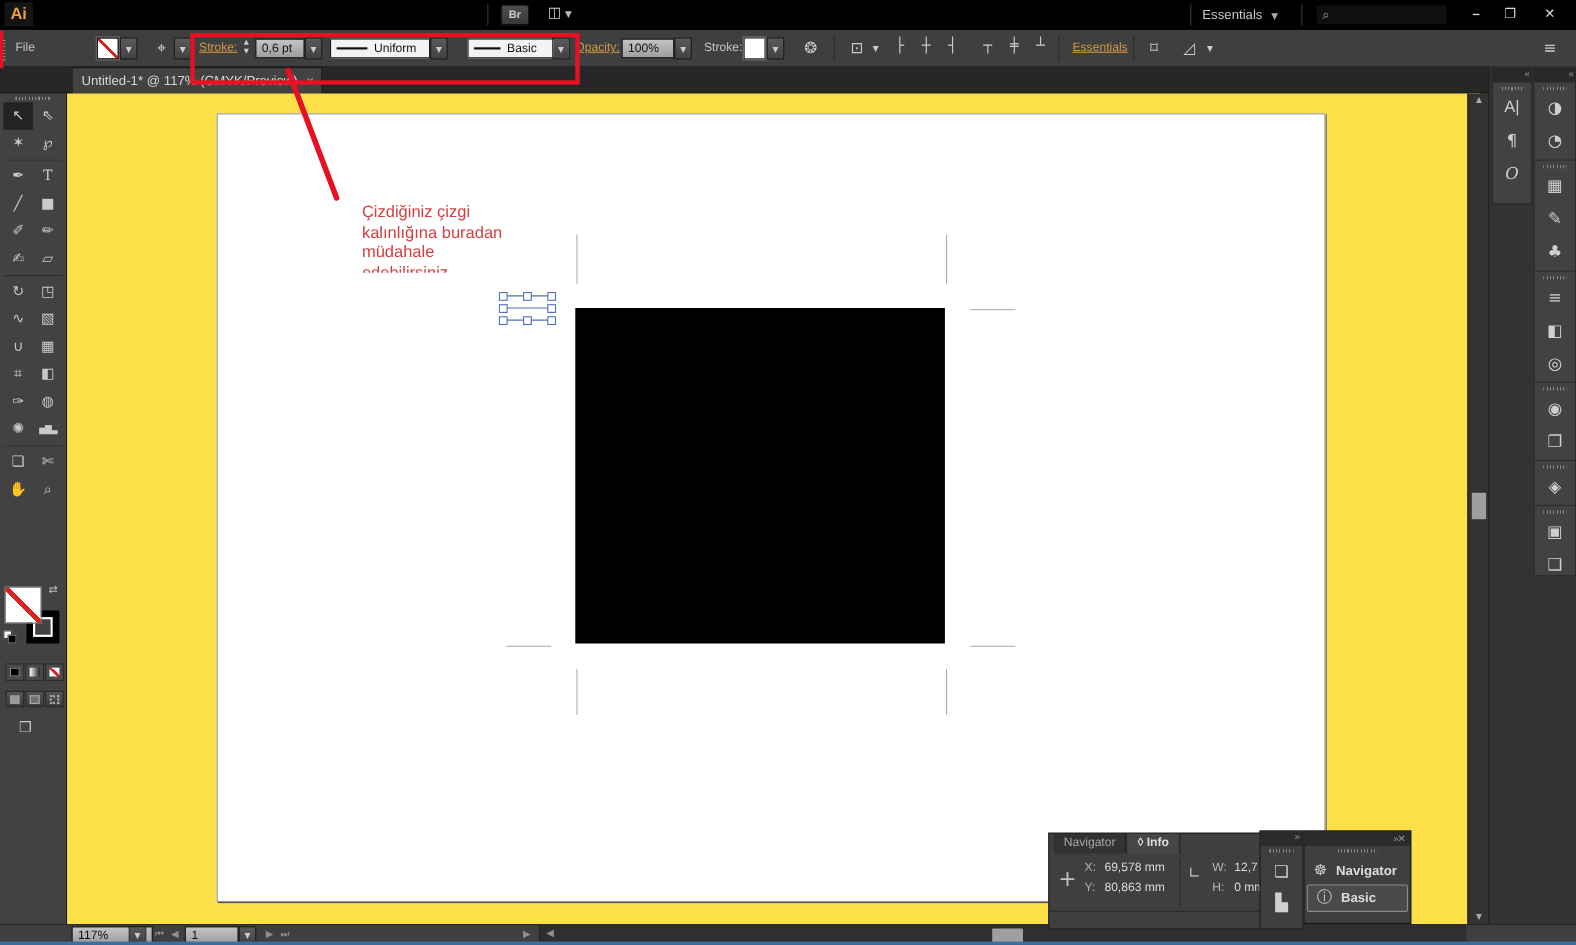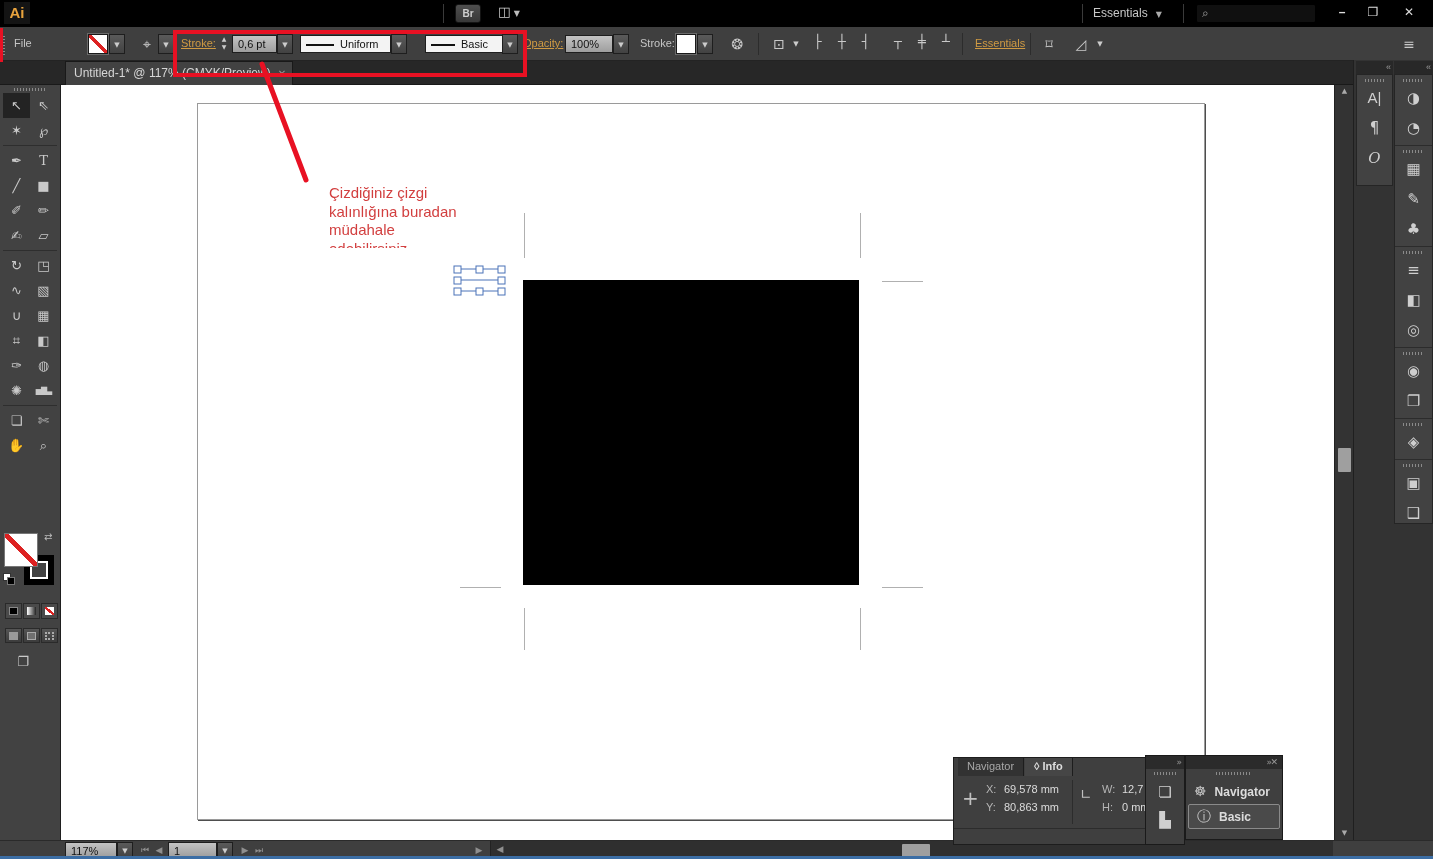--- a/index.html
+++ b/index.html
@@ -63,21 +63,21 @@
   #fs-swap { left:40px; top:-2px; font-size:10px; color:#bbb; }
   #fs-default { left:-1px; top:40px; width:12px; height:12px; }
   #fs-default .w { position:absolute; left:0; top:0; width:8px; height:8px; background:#fff; border:1px solid #333; }
   #fs-default .b { position:absolute; left:4px; top:4px; width:8px; height:8px; background:#000; border:1px solid #777; }
   .mini-btn { top:518px; width:17px; height:16px; background:#4a4a4a; border:1px solid #2a2a2a; }
   .mini-in { position:absolute; left:3px; top:3px; width:9px; height:8px; }
   .mode-btn { top:543px; width:17px; height:15px; background:linear-gradient(#555,#3c3c3c); border:1px solid #2a2a2a; text-align:center; line-height:14px; font-size:9px; color:#bbb; }
   #screen-mode { left:12px; top:568px; width:22px; height:18px; color:#c9c9c9; font-size:13px; text-align:center; line-height:18px; }
 
   
-  #canvas { left:61px; top:85px; width:1285px; height:755px; background:#ffffff; overflow:hidden; }
+  #canvas { left:61px; top:85px; width:1285px; height:755px; background:#fde047; overflow:hidden; }
   #artboard { left:136px; top:18px; width:1008px; height:717px; background:#fff; box-shadow:1px 1px 0 #4e4e4e; border:1px solid #9a9a9a; }
   #blacksq { left:462px; top:195px; width:336px; height:305px; background:#000; }
   .mark { background:#b0b0b0; }
   #annotation { left:268px; top:99px; width:160px; height:64px; overflow:hidden; color:#d23f3f; font-size:15px; line-height:18.5px; }
   #annotation span { display:block; }
 
   
   #rdock { left:1353px; top:60px; width:80px; height:799px; background:#333; border-left:1px solid #1f1f1f; }
   .dock-head { top:0; height:13px; background:#282828; color:#9a9a9a; font-size:9px; text-align:right; line-height:12px; padding-right:4px; letter-spacing:-2px; }
   .icol { background:#424242; border:1px solid #252525; }
@@ -337,21 +337,21 @@
       <div class="grip"></div>
       <div class="icon-btn g">◈</div>
       <div class="isep"></div>
       <div class="grip"></div>
       <div class="icon-btn g">▣</div>
       <div class="icon-btn g">❑</div>
     </div>
   </div>
 
   <div class="abs" id="statusbar">
-    <div class="abs field" style="left:65px;width:52px">117%</div>
+    <div class="abs field" style="left:65px;width:74px">117%</div>
     <div class="abs dd g" style="left:117px">▼</div>
     <div class="abs nav-btn g" style="left:138px">⏮</div>
     <div class="abs nav-btn g" style="left:152px">◀</div>
     <div class="abs field" style="left:168px;width:49px">1</div>
     <div class="abs dd g" style="left:217px">▼</div>
     <div class="abs nav-btn g" style="left:238px">▶</div>
     <div class="abs nav-btn g" style="left:252px">⏭</div>
     <div class="abs" id="status-text">Selection</div>
     <div class="abs nav-btn g" style="left:472px">▶</div>
     <div class="abs" id="hscroll">

